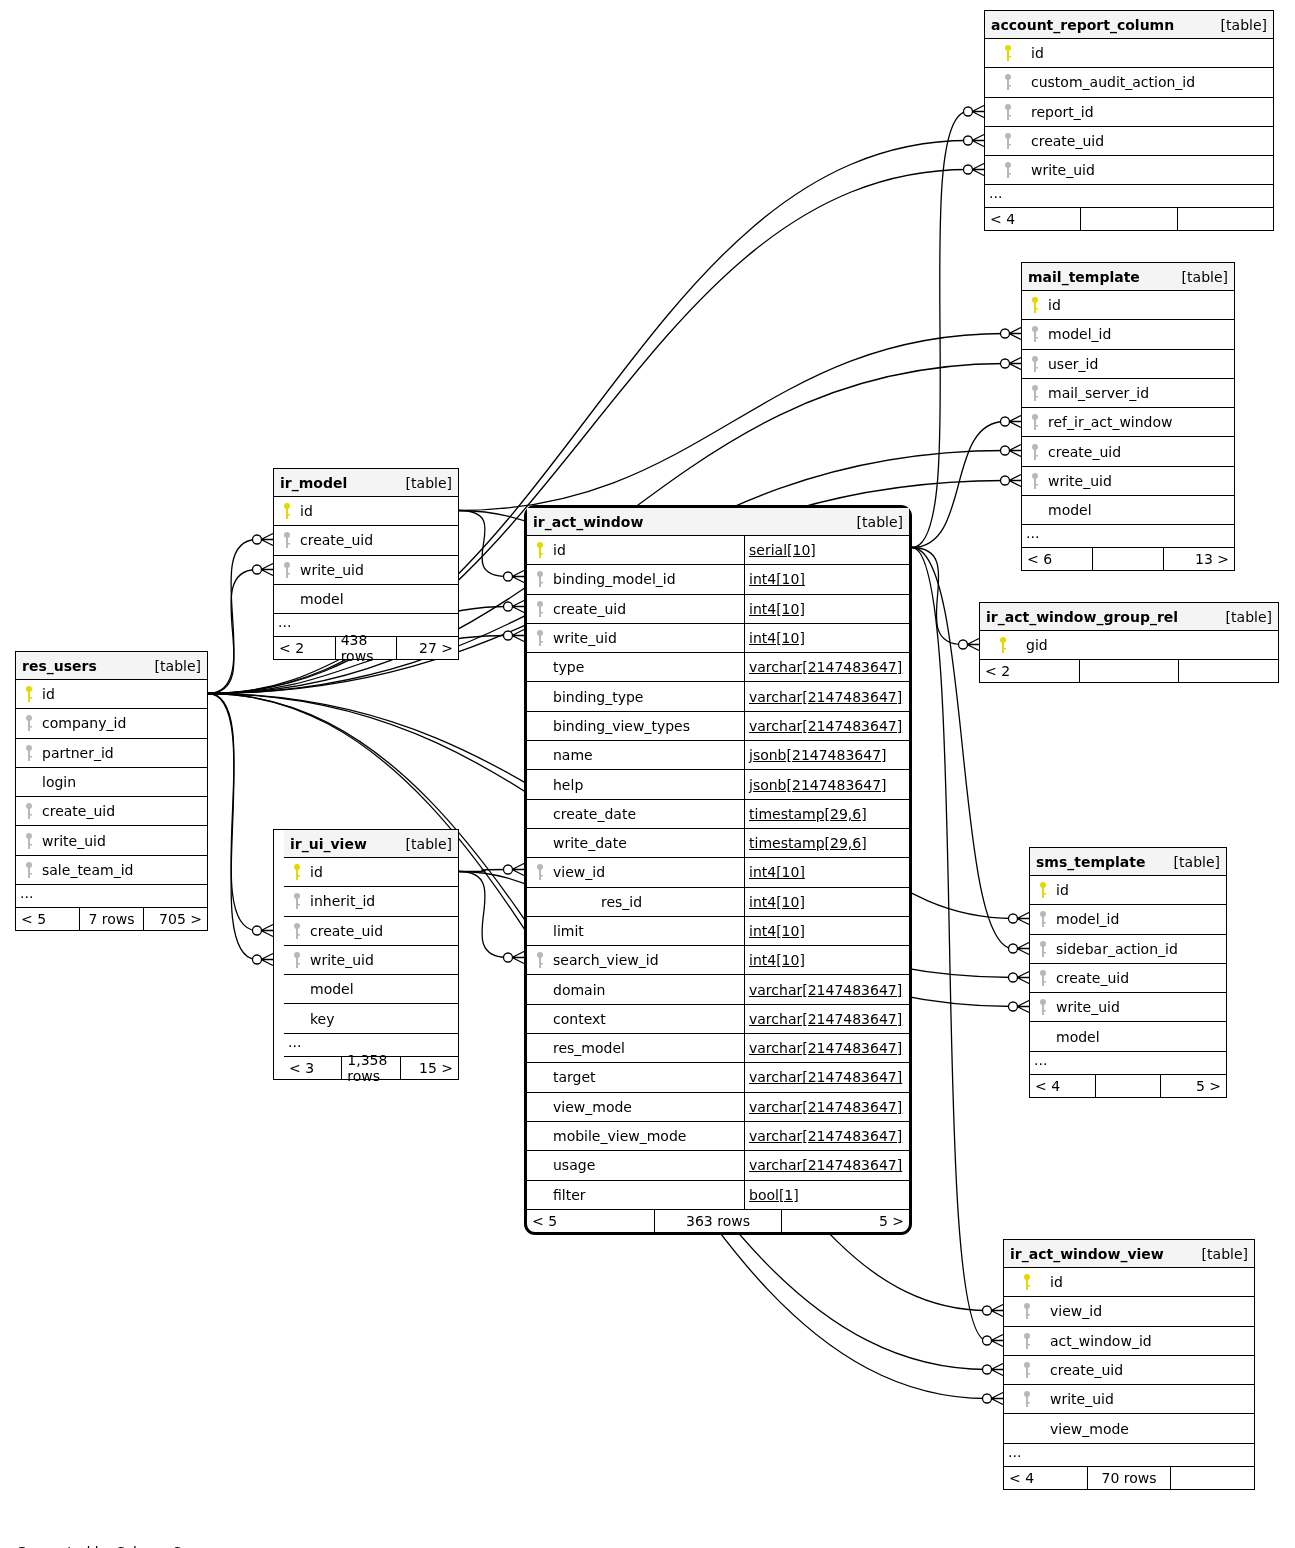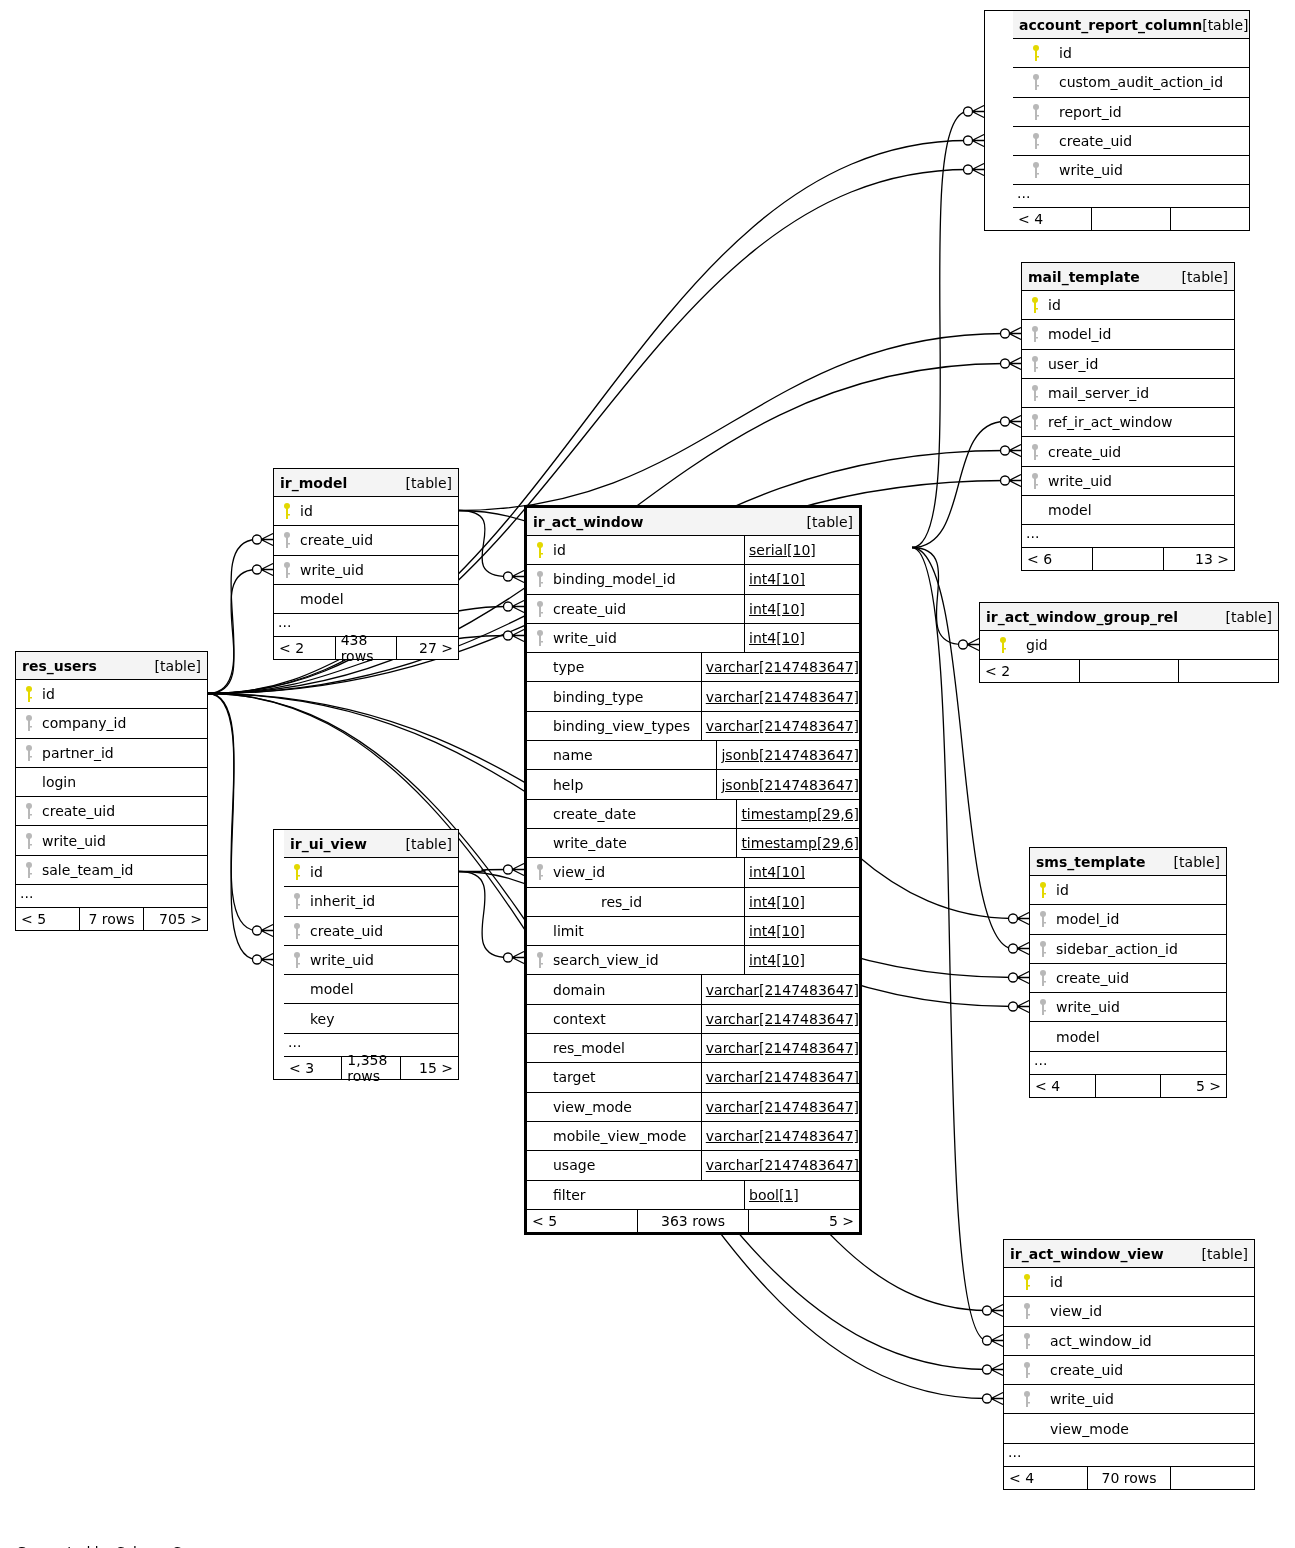--- a/index.html
+++ b/index.html
@@ -102,21 +102,21 @@
     <path d="M512,635.5 L524,629.5 M512,635.5 L524,635.5 M512,635.5 L524,641.5" stroke="#000" stroke-width="1.3" fill="none"></path>
     <circle cx="508" cy="635.5" r="4.5" fill="#fff" stroke="#000" stroke-width="1.3"></circle>
     <path d="M459,871.5 C519,871.5 448,869.5 508,869.5" fill="none" stroke="#000" stroke-width="1.3"></path>
     <path d="M512,869.5 L524,863.5 M512,869.5 L524,869.5 M512,869.5 L524,875.5" stroke="#000" stroke-width="1.3" fill="none"></path>
     <circle cx="508" cy="869.5" r="4.5" fill="#fff" stroke="#000" stroke-width="1.3"></circle>
     <path d="M459,871.5 C519,871.5 448,957.5 508,957.5" fill="none" stroke="#000" stroke-width="1.3"></path>
     <path d="M512,957.5 L524,951.5 M512,957.5 L524,957.5 M512,957.5 L524,963.5" stroke="#000" stroke-width="1.3" fill="none"></path>
     <circle cx="508" cy="957.5" r="4.5" fill="#fff" stroke="#000" stroke-width="1.3"></circle>
   </svg>
 
-<div class="tbl" style="left:984px;top:10px;width:266px;padding-left:28px;">
+<div class="tbl" style="left:984px;top:10px;width:290px;">
     <div class="hdr">
       <span class="name">account_report_column</span>
       <span class="kind">[table]</span>
     </div>
     <div class="row">
       <div class="col">
         <span class="key" style="width: 34px;">
           <svg viewBox="0 0 8 18">
             <circle cx="4" cy="4" r="3" fill="#e3d800"></circle>
             <rect x="3" y="6" width="2" height="11" fill="#e3d800"></rect>
@@ -671,21 +671,21 @@
         <span>sale_team_id</span>
       </div>
     </div>
     <div class="more">...</div>
     <div class="foot">
       <div class="l">&lt; 5</div>
       <div class="c">7 rows</div>
       <div class="r">705 &gt;</div>
     </div>
   </div>
-<div class="tbl focus" style="left:524px;top:505px;width:338px;">
+<div class="tbl focus" style="left:524px;top:505px;width:388px;border-radius:11px;">
     <div class="hdr">
       <span class="name">ir_act_window</span>
       <span class="kind">[table]</span>
     </div>
     <div class="row">
       <div class="col" style="width: 217px;">
         <span class="key">
           <svg viewBox="0 0 8 18">
             <circle cx="4" cy="4" r="3" fill="#e3d800"></circle>
             <rect x="3" y="6" width="2" height="11" fill="#e3d800"></rect>

